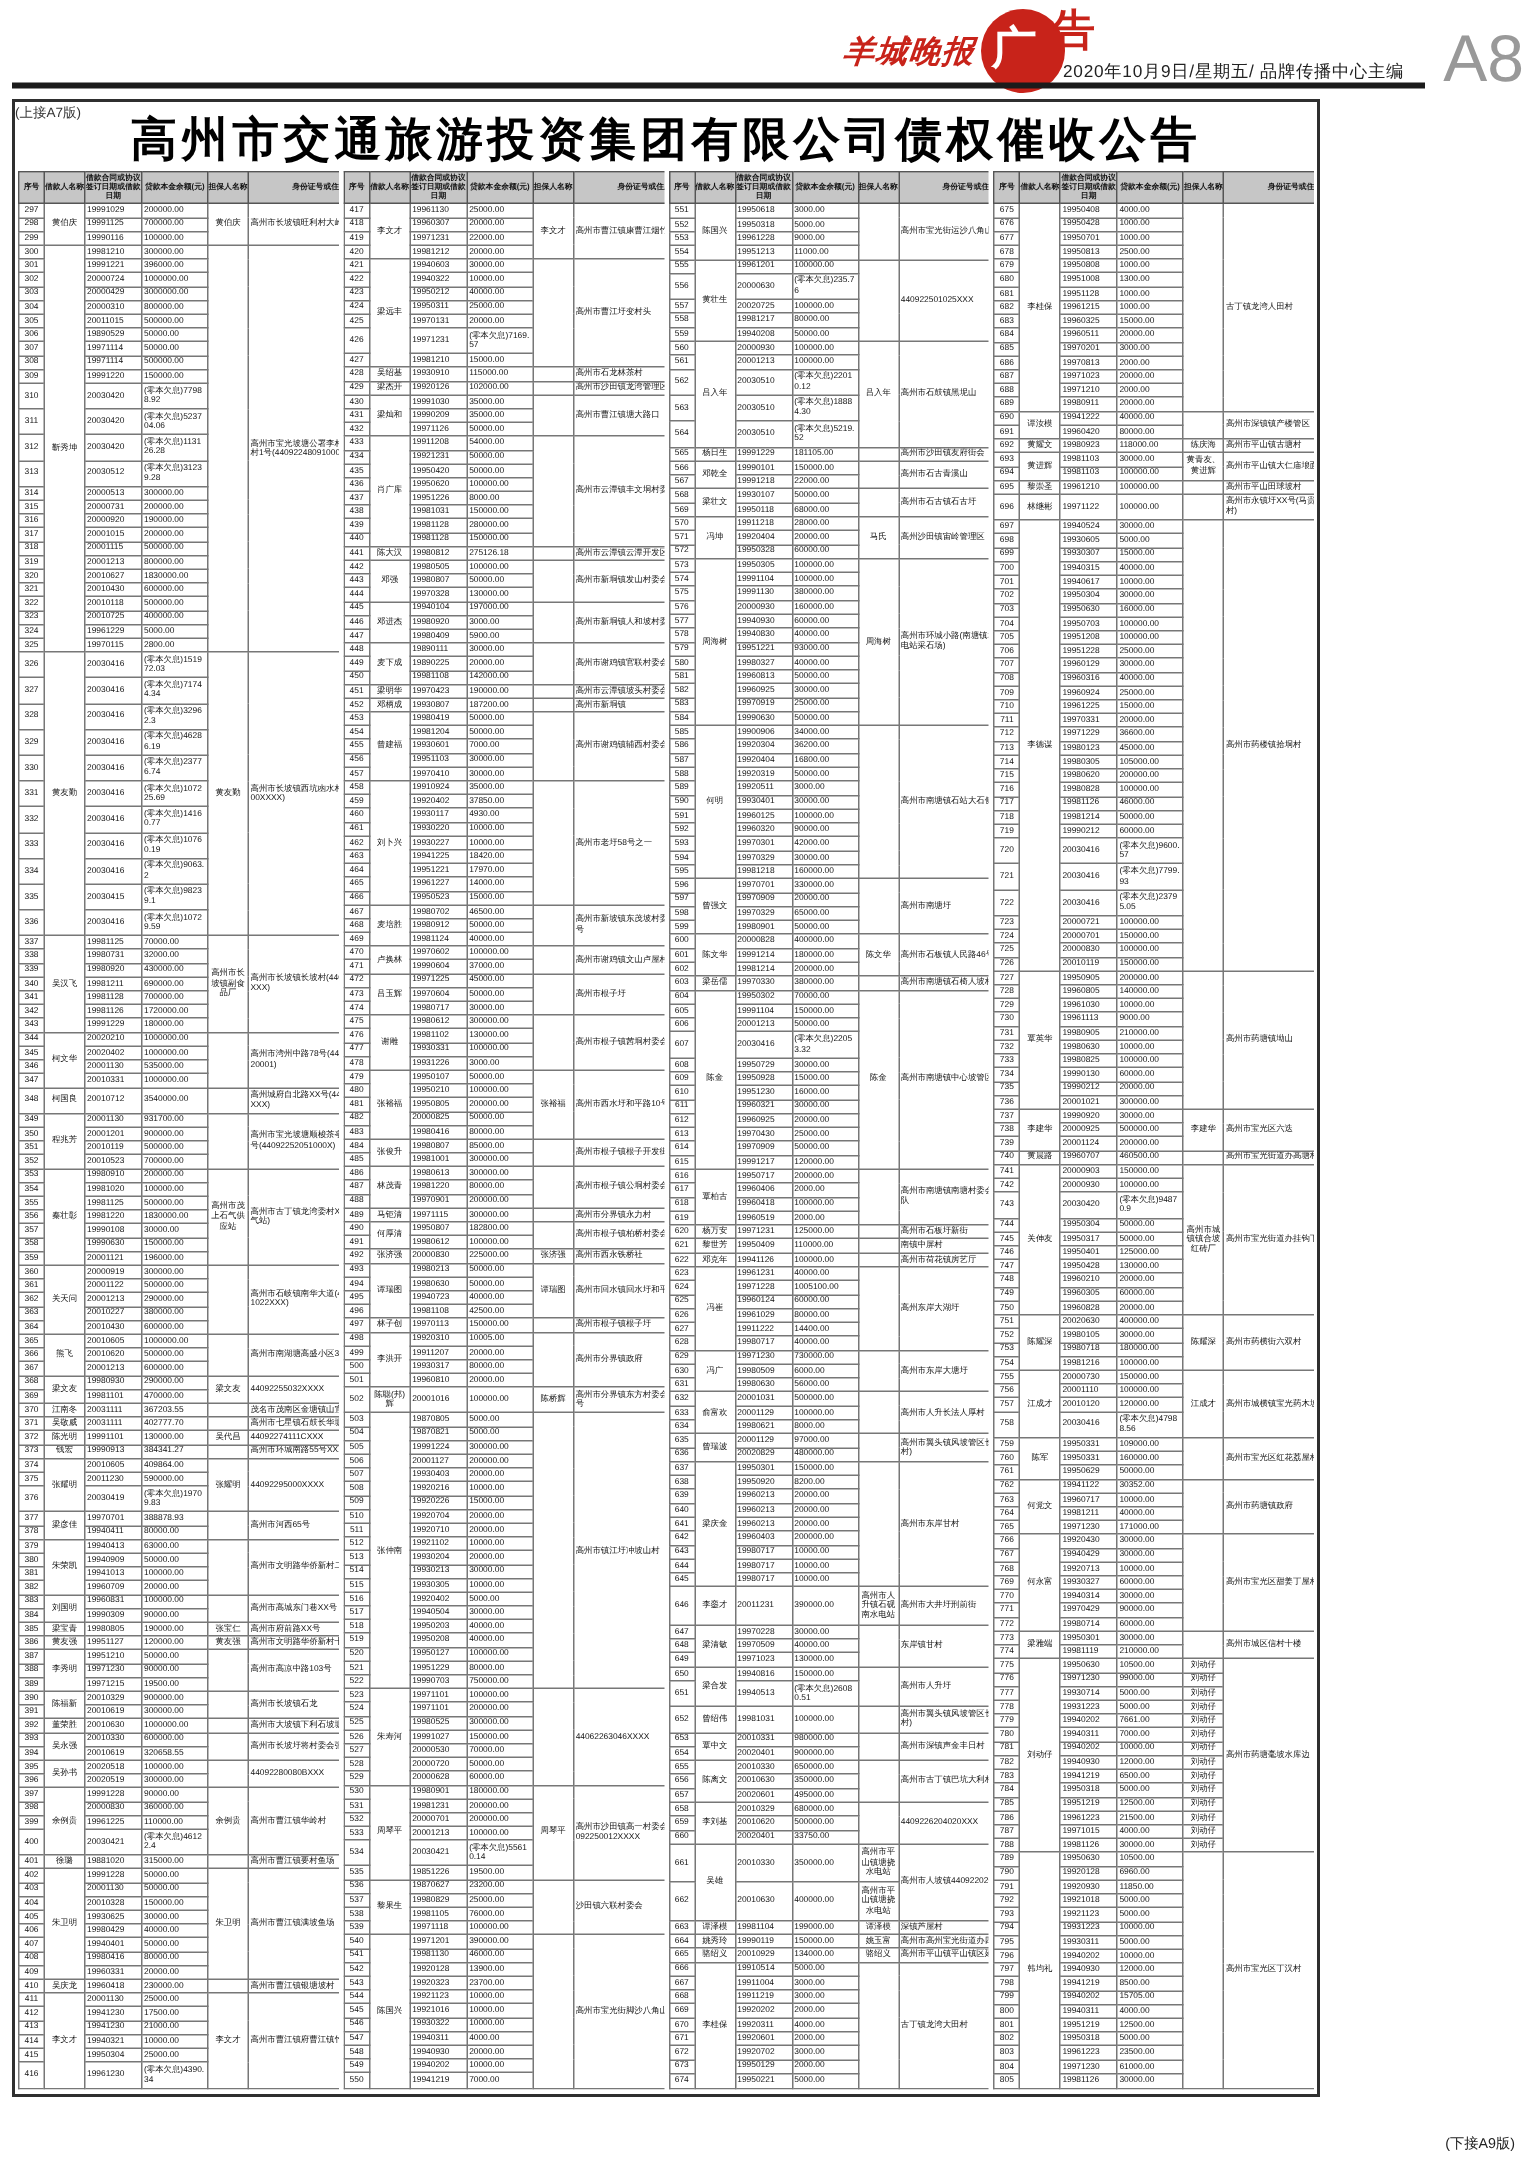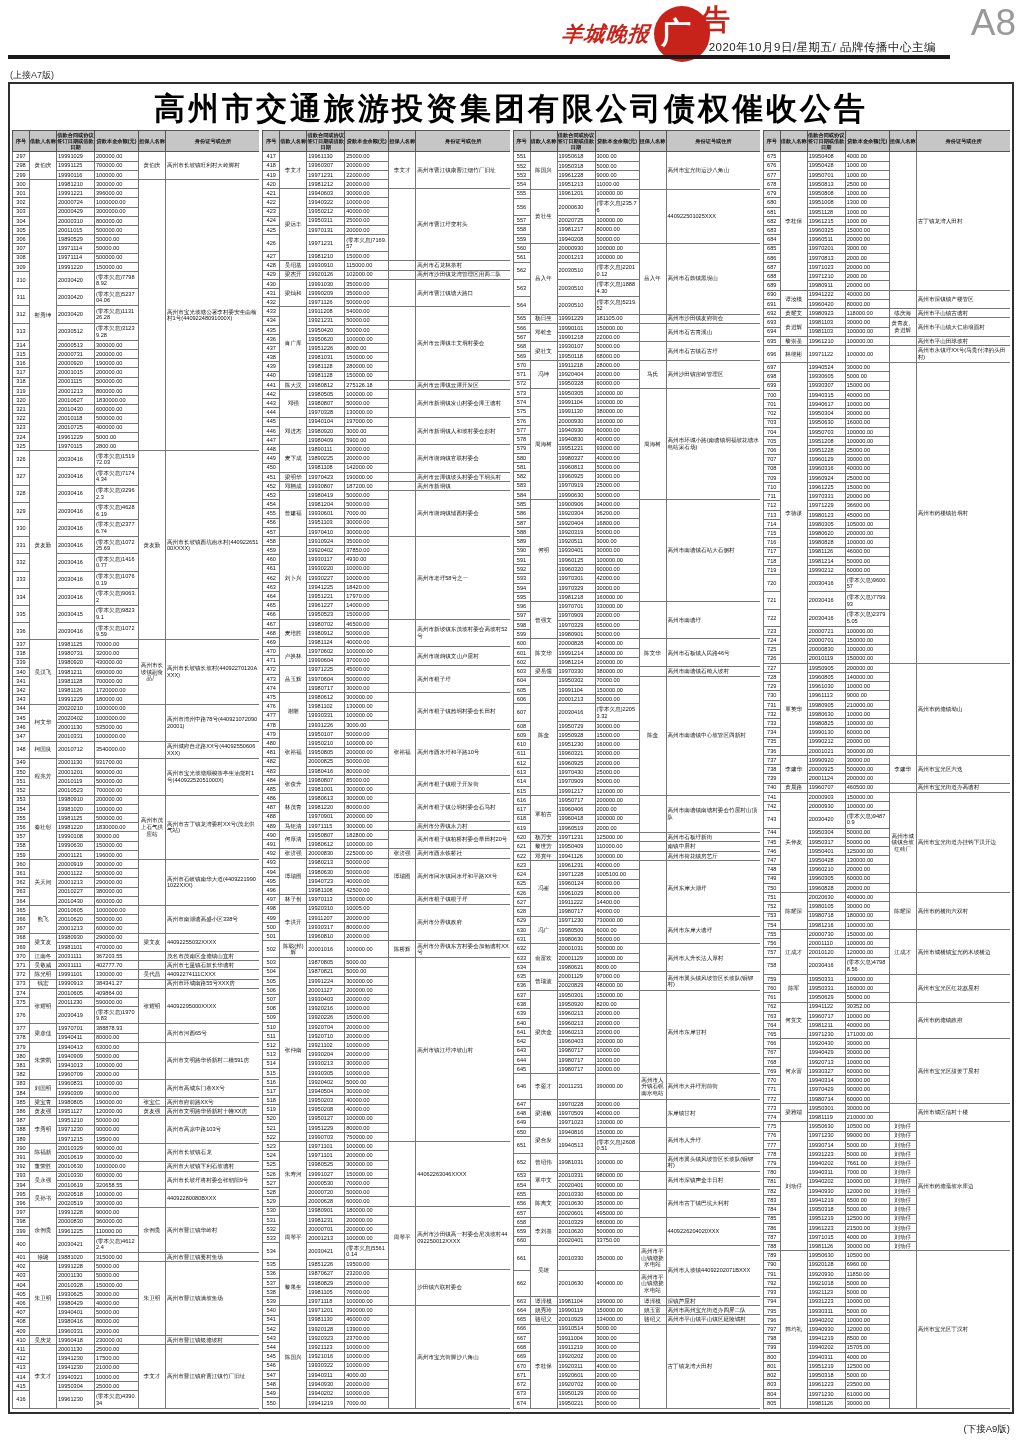--- a/index.html
+++ b/index.html
@@ -7,27 +7,27 @@
          font-family:"Liberation Sans","DejaVu Sans",sans-serif;overflow:hidden;}
   
   .mast{position:absolute;left:0;top:0;width:100%;height:80px;}
   .logo-wrap{position:absolute;left:562px;top:6px;display:flex;align-items:center;}
   .paper-name{font-family:"Liberation Serif","DejaVu Serif",serif;font-style:italic;font-weight:bold;
               font-size:21px;color:#c8231a;letter-spacing:1px;transform:skewX(-6deg);}
   .ad-circle{position:relative;width:56px;height:56px;border-radius:50%;background:#c8231a;margin-left:4px;}
   .ad-guang{position:absolute;left:7px;top:12px;color:#fff;font-size:30px;font-weight:bold;line-height:1;}
   .ad-gao{position:absolute;right:-20px;top:0px;color:#c8231a;font-size:28px;font-weight:bold;line-height:1;}
   .dateline{position:absolute;right:88px;top:40px;font-size:11.5px;color:#222;letter-spacing:.5px;text-align:center;}
-  .pageno{position:absolute;right:8px;top:4px;font-size:37px;color:#999;line-height:1;
+  .pageno{position:absolute;right:8px;top:18px;font-size:44px;color:#999;line-height:1;
           font-family:"Liberation Sans",sans-serif;}
   .rule{position:absolute;left:8px;top:55px;width:942px;height:4px;background:#1b1b1b;}
   .cont-from{position:absolute;left:10px;top:69px;font-size:9px;color:#333;text-align:center;}
   .cont-to{position:absolute;right:14px;bottom:6px;font-size:9.5px;color:#222;text-align:center;}
   
-  .board{position:absolute;left:8px;top:82px;width:1006px;height:1332px;border:2px solid #2f2f2f;box-sizing:border-box;}
+  .board{position:absolute;left:8px;top:66px;width:872px;height:1332px;border:2px solid #2f2f2f;box-sizing:border-box;}
   .notice-title{margin-top:4px;text-align:center;font-size:31px;font-weight:bold;color:#000;letter-spacing:3px;}
   .groups{position:absolute;left:2px;right:2px;top:46px;bottom:3px;display:flex;gap:3px;}
   .group{flex:1;overflow:hidden;}
   table.debt{width:100%;height:100%;border-collapse:collapse;table-layout:fixed;
              font-size:5.6px;line-height:1.18;color:#111;}
   table.debt th{background:#c6c6c6;border:1px solid #555;font-size:5.2px;font-weight:bold;
                 padding:1px 0;text-align:center;word-break:break-all;}
   table.debt td{border:1px solid #777;padding:0 1px;vertical-align:middle;word-break:break-all;overflow:hidden;}
   td.c0{text-align:center;}
   td.c1{text-align:center;}

